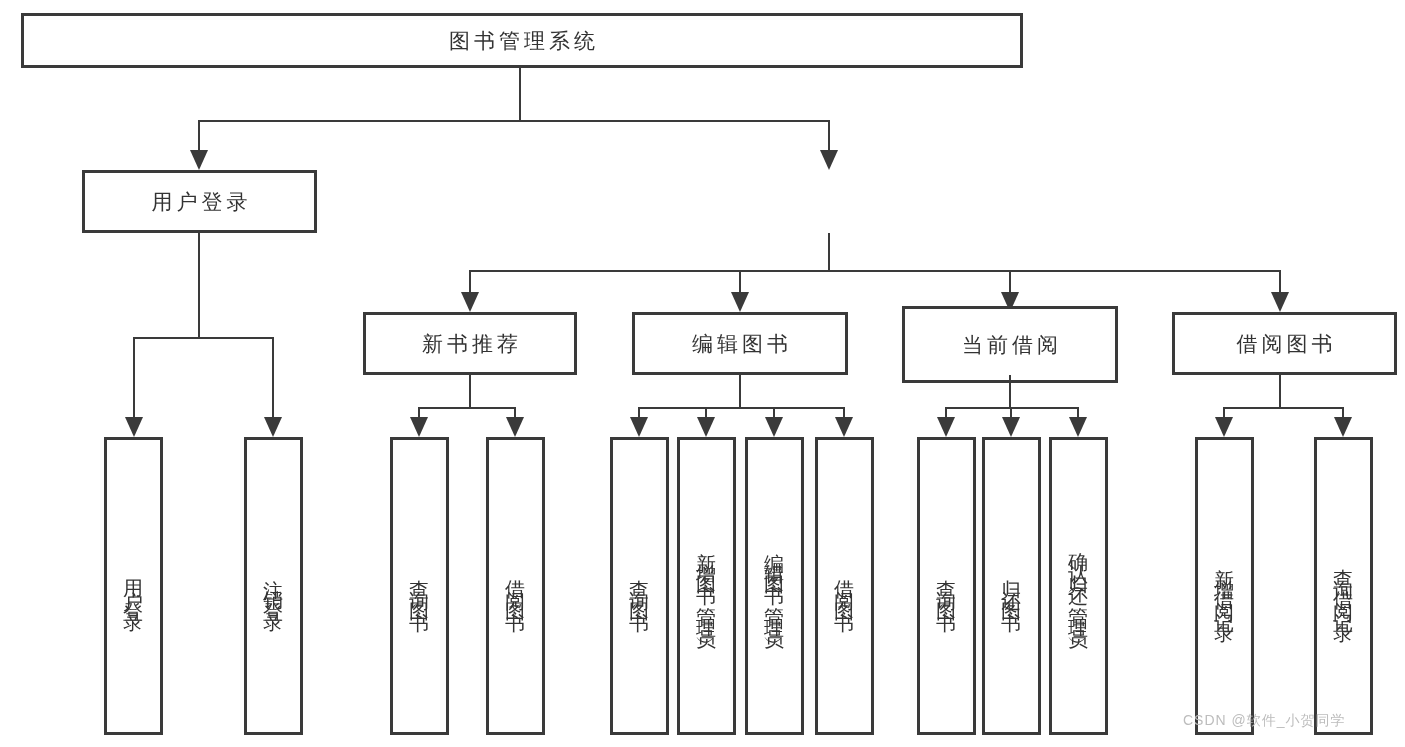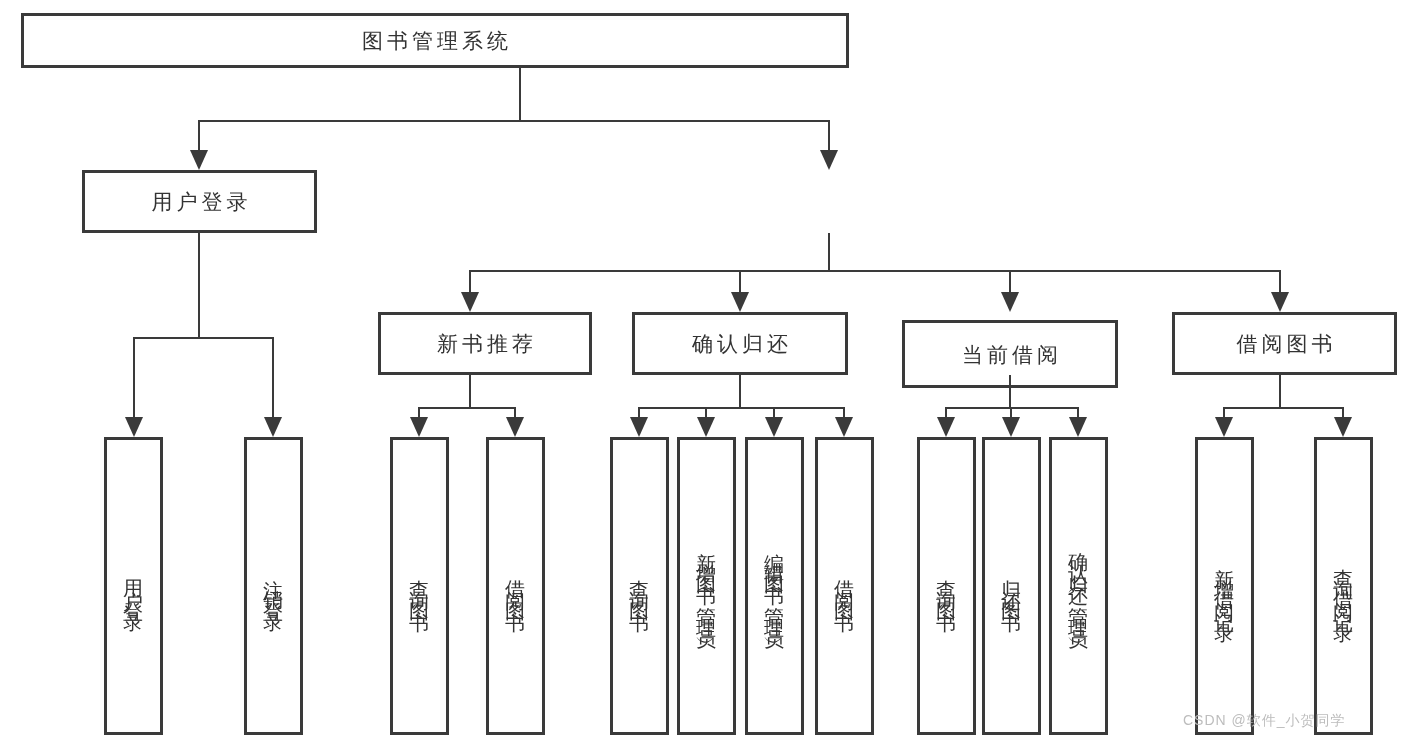--- a/index.html
+++ b/index.html
@@ -63,21 +63,21 @@
     letter-spacing: 1px;
     white-space: nowrap;
     z-index: 5;
   }
 </style>
 </head>
 <body>
 
 <div id="canvas">
 
-  <div class="box" style="left:21px; top:13px; width:828px; height:55px;">
+  <div class="box" style="left:21px; top:13px; width:1002px; height:55px;">
     <span class="lbl">图书管理系统</span>
   </div>
 
   <div class="vline" style="left:519px; top:68px; height:53px;"></div>
   <div class="hline" style="left:198px; top:120px; width:632px;"></div>
   <div class="vline" style="left:198px; top:120px; height:32px;"></div>
   <div class="arrow" style="left:190px; top:150px;"></div>
   <div class="vline" style="left:828px; top:120px; height:32px;"></div>
   <div class="arrow" style="left:820px; top:150px;"></div>
 
@@ -96,27 +96,27 @@
   <div class="hline" style="left:469px; top:270px; width:812px;"></div>
   <div class="vline" style="left:469px; top:270px; height:24px;"></div>
   <div class="arrow" style="left:461px; top:292px;"></div>
   <div class="vline" style="left:739px; top:270px; height:24px;"></div>
   <div class="arrow" style="left:731px; top:292px;"></div>
   <div class="vline" style="left:1009px; top:270px; height:24px;"></div>
   <div class="arrow" style="left:1001px; top:292px;"></div>
   <div class="vline" style="left:1279px; top:270px; height:24px;"></div>
   <div class="arrow" style="left:1271px; top:292px;"></div>
 
-  <div class="box" style="left:378px; top:312px; width:214px; height:63px;">
+  <div class="box" style="left:363px; top:312px; width:214px; height:63px;">
     <span class="lbl">新书推荐</span>
   </div>
   <div class="box" style="left:632px; top:312px; width:216px; height:63px;">
-    <span class="lbl">确认归还</span>
+    <span class="lbl">编辑图书</span>
   </div>
-  <div class="box" style="left:902px; top:320px; width:216px; height:68px;">
+  <div class="box" style="left:902px; top:306px; width:216px; height:77px;">
     <span class="lbl">当前借阅</span>
   </div>
   <div class="box" style="left:1172px; top:312px; width:225px; height:63px;">
     <span class="lbl">借阅图书</span>
   </div>
 
   <div class="vline" style="left:469px; top:375px; height:33px;"></div>
   <div class="hline" style="left:418px; top:407px; width:98px;"></div>
   <div class="vline" style="left:418px; top:407px; height:12px;"></div>
   <div class="arrow" style="left:410px; top:417px;"></div>

